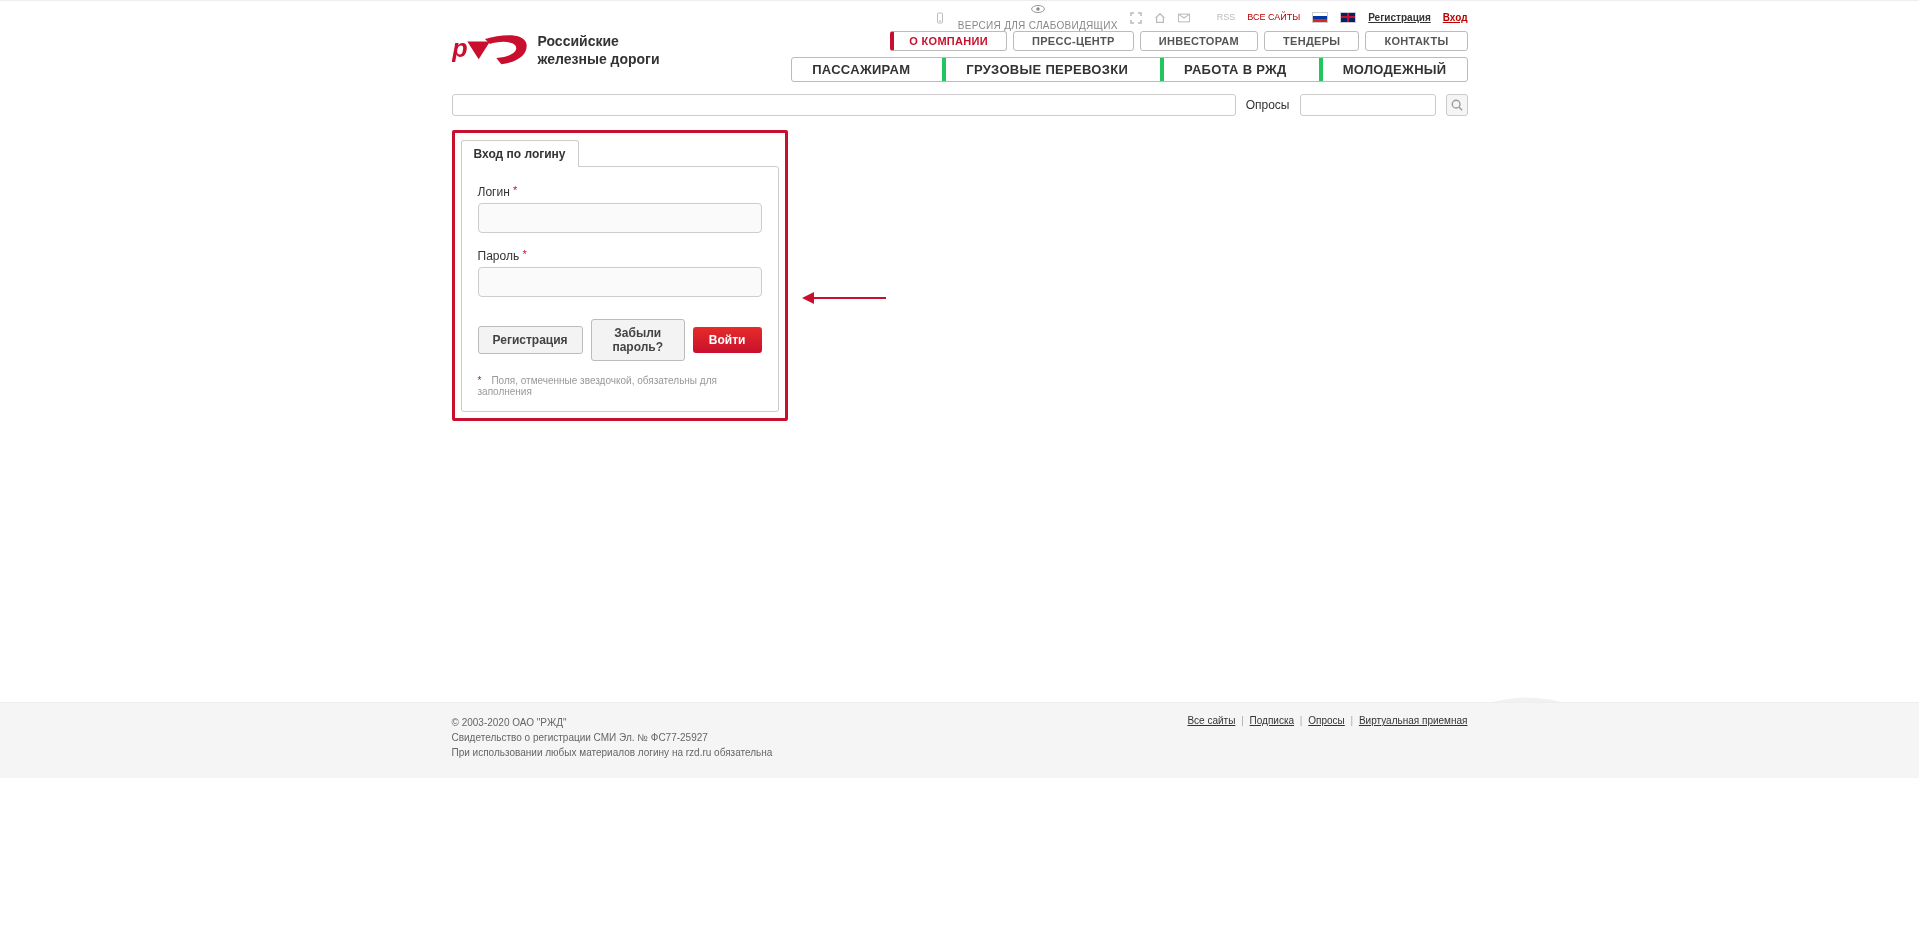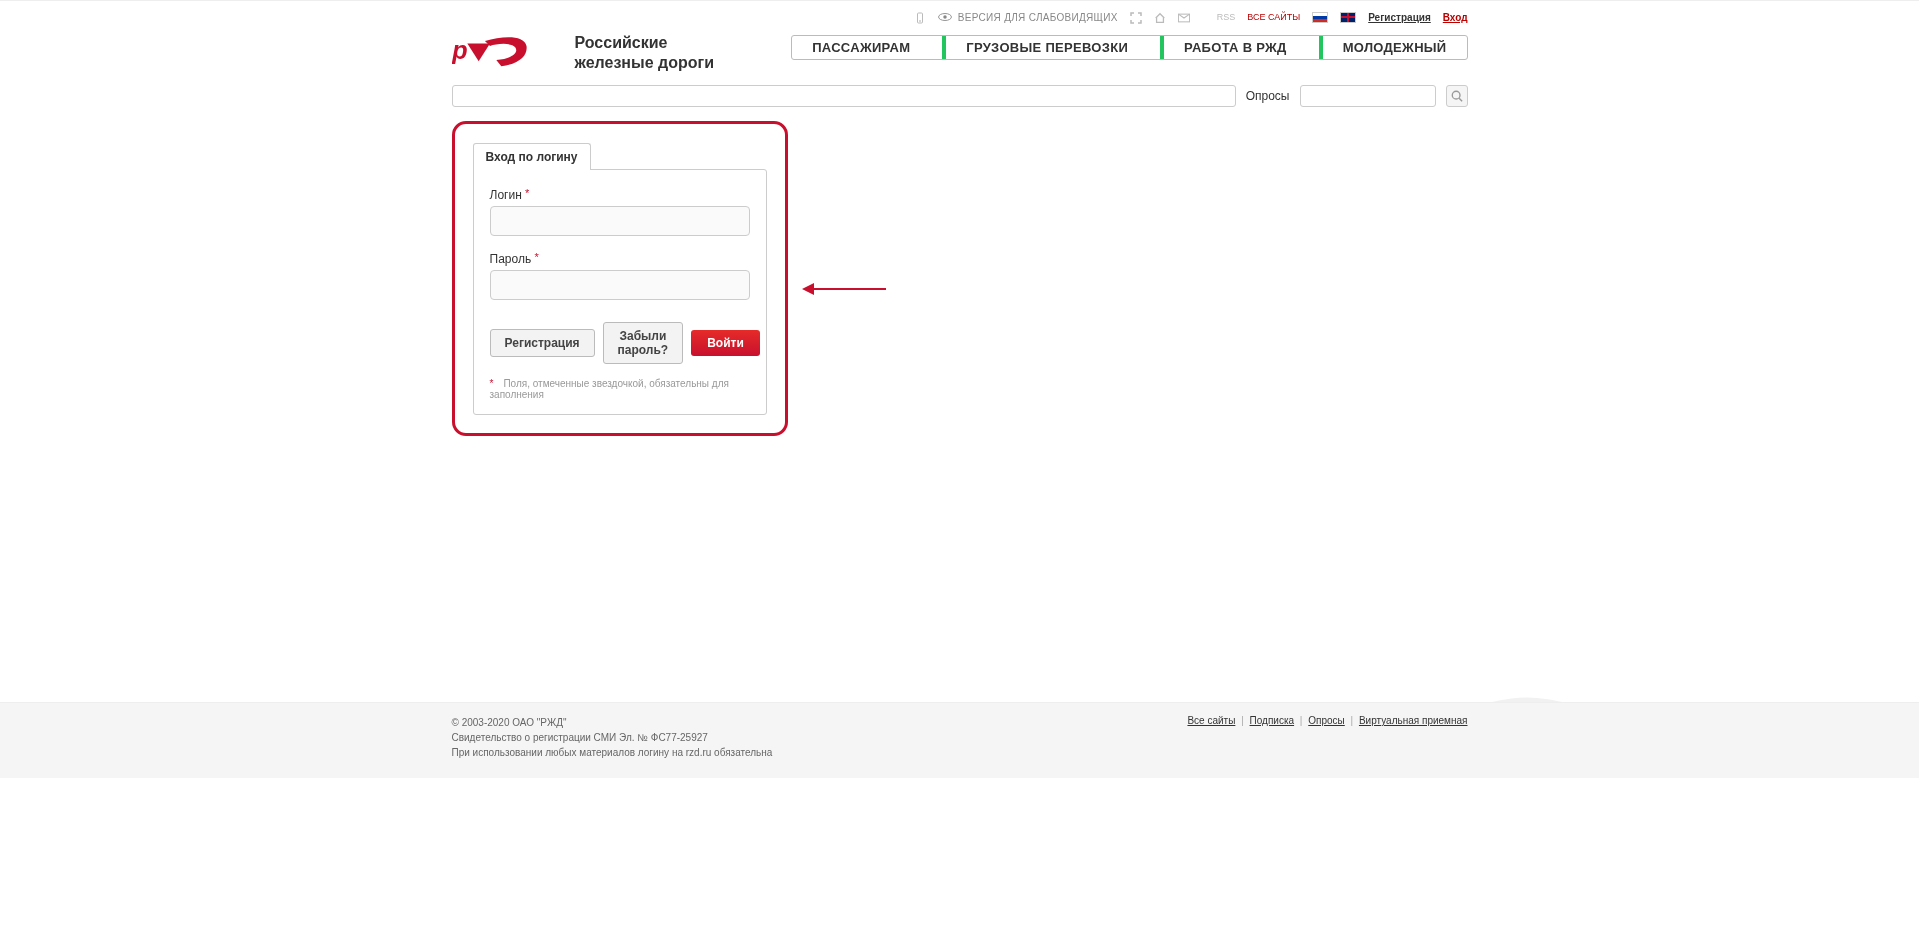--- a/index.html
+++ b/index.html
@@ -1,55 +1,55 @@
 <!DOCTYPE html>
 <html><head>
 <meta charset="utf-8">
 <style>
   * { margin: 0; padding: 0; box-sizing: border-box; }
   body { font-family: Arial, Tahoma, sans-serif; font-size: 12px; color: #333; background: #fff; }
   .page { width: 1919px; min-height: 938px; background: #fff; position: relative; border-top: 1px solid #eee;}
   .container { width: 1016px; margin: 0 auto; position: relative; }
   .top-bar { display: flex; justify-content: flex-end; align-items: center; height: 26px; gap: 12px; font-size: 10px; padding-top: 6px;}
   .top-bar a { color: #333; text-decoration: underline; cursor: pointer; }
-  .top-bar .vis { color: #888; font-size: 10px; letter-spacing: 0.3px; display: inline-flex; align-items: center; gap: 6px; text-decoration: none;}
+  .top-bar .vis { color: #888; font-size: 10px; letter-spacing: 0.3px; display: inline-flex; align-items: center; gap: 6px; text-decoration: none; flex-direction: column;}
   .top-bar .eye-icon { width: 14px; height: 10px; }
   .top-bar .ico { color: #aaa; font-size: 11px; text-decoration: none;}
   .top-bar .rss { color: #bbb; font-size: 9px; text-decoration: none; padding-left: 15px;}
   .top-bar .all-sites { color: #b00; font-size: 9px; text-decoration: none;}
   .flag { width: 16px; height: 11px; display: inline-block; vertical-align: middle; border:1px solid #ccc;}
   .flag.ru { background: linear-gradient(to bottom, #fff 33.3%, #0039a6 33.3%, #0039a6 66.6%, #d52b1e 66.6%); }
   .flag.uk { background: #012169; position: relative; overflow: hidden; }
   .flag.uk::before, .flag.uk::after { content: ""; position: absolute; background: #fff; }
   .flag.uk::before { width: 200%; height: 2px; top: 50%; left: -50%; transform: translateY(-50%); box-shadow: 0 0 0 1px #c8102e inset; }
   .flag.uk::after { height: 200%; width: 2px; left: 50%; top: -50%; transform: translateX(-50%); box-shadow: 0 0 0 1px #c8102e inset;}
   .top-bar .reg { color: #333; font-weight: bold; }
   .top-bar .login-link { color: #b00; font-weight: bold; }
 
   .header-main { display: flex; align-items: flex-start; justify-content: space-between; margin-top: 2px;}
   .logo-block { display: flex; align-items: center; gap: 10px; padding-top: 4px;}
   .logo-svg { height: 34px; width: 76px; }
-  .logo-text { font-size: 16px; font-weight: bold; color: #333; line-height: 1.25; margin-left: 37px; }
+  .logo-text { font-size: 14px; font-weight: bold; color: #333; line-height: 1.25; }
 
   .nav-block { text-align: right; }
   .nav-row { display: flex; justify-content: flex-end; gap: 6px; margin-top: 2px;}
   .nav-btn { border: 1px solid #bbb; border-radius: 3px; padding: 1px 18px; font-size: 11px; font-weight: bold; color: #555; background: #fff; cursor: pointer; letter-spacing: 0.3px; display: inline-flex;align-items:center;height:20px;}
   .nav-btn.active { color: #c8102e; border-left: 4px solid #c8102e; padding-left: 15px; }
   .nav-row2 { display: flex; justify-content: flex-end; gap: 12px; margin-top: 6px; border: 1px solid #bbb; border-radius: 3px; overflow:hidden;}
   .nav2-item { padding: 4px 20px; font-size: 13px; font-weight: bold; color: #333; cursor: pointer; letter-spacing: 0.3px; white-space: nowrap;}
   .nav2-item + .nav2-item { border-left: 4px solid #22c55e; }
 
   .search-row { display: flex; align-items: center; gap: 10px; margin-top: 12px; margin-bottom: 14px;}
   .breadcrumb-input { flex: 1; height: 22px; border: 1px solid #ccc; border-radius: 3px; padding: 0 6px; font-size: 12px; background:#fff;}
   .search-label { font-size: 12px; color: #333; }
   .search-input { width: 136px; height: 22px; border: 1px solid #ccc; border-radius: 3px; padding: 0 6px; font-size: 12px;}
   .search-btn { width: 22px; height: 22px; border: 1px solid #ccc; border-radius: 3px; background: #f5f5f5; cursor: pointer; display:inline-flex;align-items:center;justify-content:center;}
   .search-btn svg { width: 12px; height: 12px; }
 
-  .login-panel { width: 336px; border: 3px solid #c8102e; border-radius: 14px; padding: 12px; position: relative; background:#fff;}
+  .login-panel { width: 336px; border: 3px solid #c8102e; border-radius: 2px; padding: 0; position: relative; background:#fff;}
   .login-tab { position: relative; top: 0; left: 0; }
   .login-tab-inner { display: inline-block; border: 1px solid #ccc; border-bottom: none; border-top-left-radius: 3px; border-top-right-radius: 3px; padding: 6px 12px; font-size: 12px; font-weight: bold; color: #333; background: #fff; margin-left: 6px; margin-top: 6px; position:relative;top:1px;z-index:2;}
   .login-body { border: 1px solid #ccc; border-radius: 0 3px 3px 3px; margin: 0 6px 6px 6px; padding: 18px 16px 14px 16px; }
   .field-label { font-size: 12px; color: #333; margin-bottom: 4px; }
   .field-label .req { color: #c8102e; position: relative; top: -2px; font-size: 11px;}
   .field-input { width: 100%; height: 30px; border: 1px solid #ccc; border-radius: 4px; padding: 0 8px; font-size: 13px; margin-bottom: 16px; background:#fafafa;}
   .btn-row { display: flex; align-items: center; gap: 8px; margin-top: 6px; }
   .btn-secondary { border: 1px solid #bbb; border-radius: 3px; background: #f3f3f3; padding: 6px 14px; font-size: 12px; font-weight: bold; color: #444; cursor: pointer;}
   .btn-primary { border: none; border-radius: 3px; background: linear-gradient(#e62b29,#c8102e); padding: 6px 16px; font-size: 12px; font-weight: bold; color: #fff; cursor: pointer; margin-left: auto; text-align: right;}
   .note-row { margin-top: 14px; font-size: 10px; color: #999; }
@@ -122,20 +122,27 @@
           <text x="0" y="36" font-family="Arial" font-size="40" font-weight="bold" font-style="italic" fill="#c8102e">p</text>
           <path d="M24 12 L60 12 L42 40 Z" fill="#c8102e"></path>
           <path d="M52 8 C80 0 114 -2 118 16 C120 30 108 44 78 48 L70 38 C96 36 106 26 100 18 C94 10 70 12 60 16 Z" fill="#c8102e"></path>
         </svg>
         <div class="logo-text">
           <div>Российские</div>
           <div>железные дороги</div>
         </div>
       </div>
       <div class="nav-block">
+        <div class="nav-row">
+          <span class="nav-btn active">О КОМПАНИИ</span>
+          <span class="nav-btn">ПРЕСС-ЦЕНТР</span>
+          <span class="nav-btn">ИНВЕСТОРАМ</span>
+          <span class="nav-btn">ТЕНДЕРЫ</span>
+          <span class="nav-btn">КОНТАКТЫ</span>
+        </div>
         <div class="nav-row2">
           <span class="nav2-item">ПАССАЖИРАМ</span>
           <span class="nav2-item">ГРУЗОВЫЕ ПЕРЕВОЗКИ</span>
           <span class="nav2-item">РАБОТА В РЖД</span>
           <span class="nav2-item">МОЛОДЕЖНЫЙ</span>
         </div>
       </div>
     </div>
 
     <div class="search-row">

